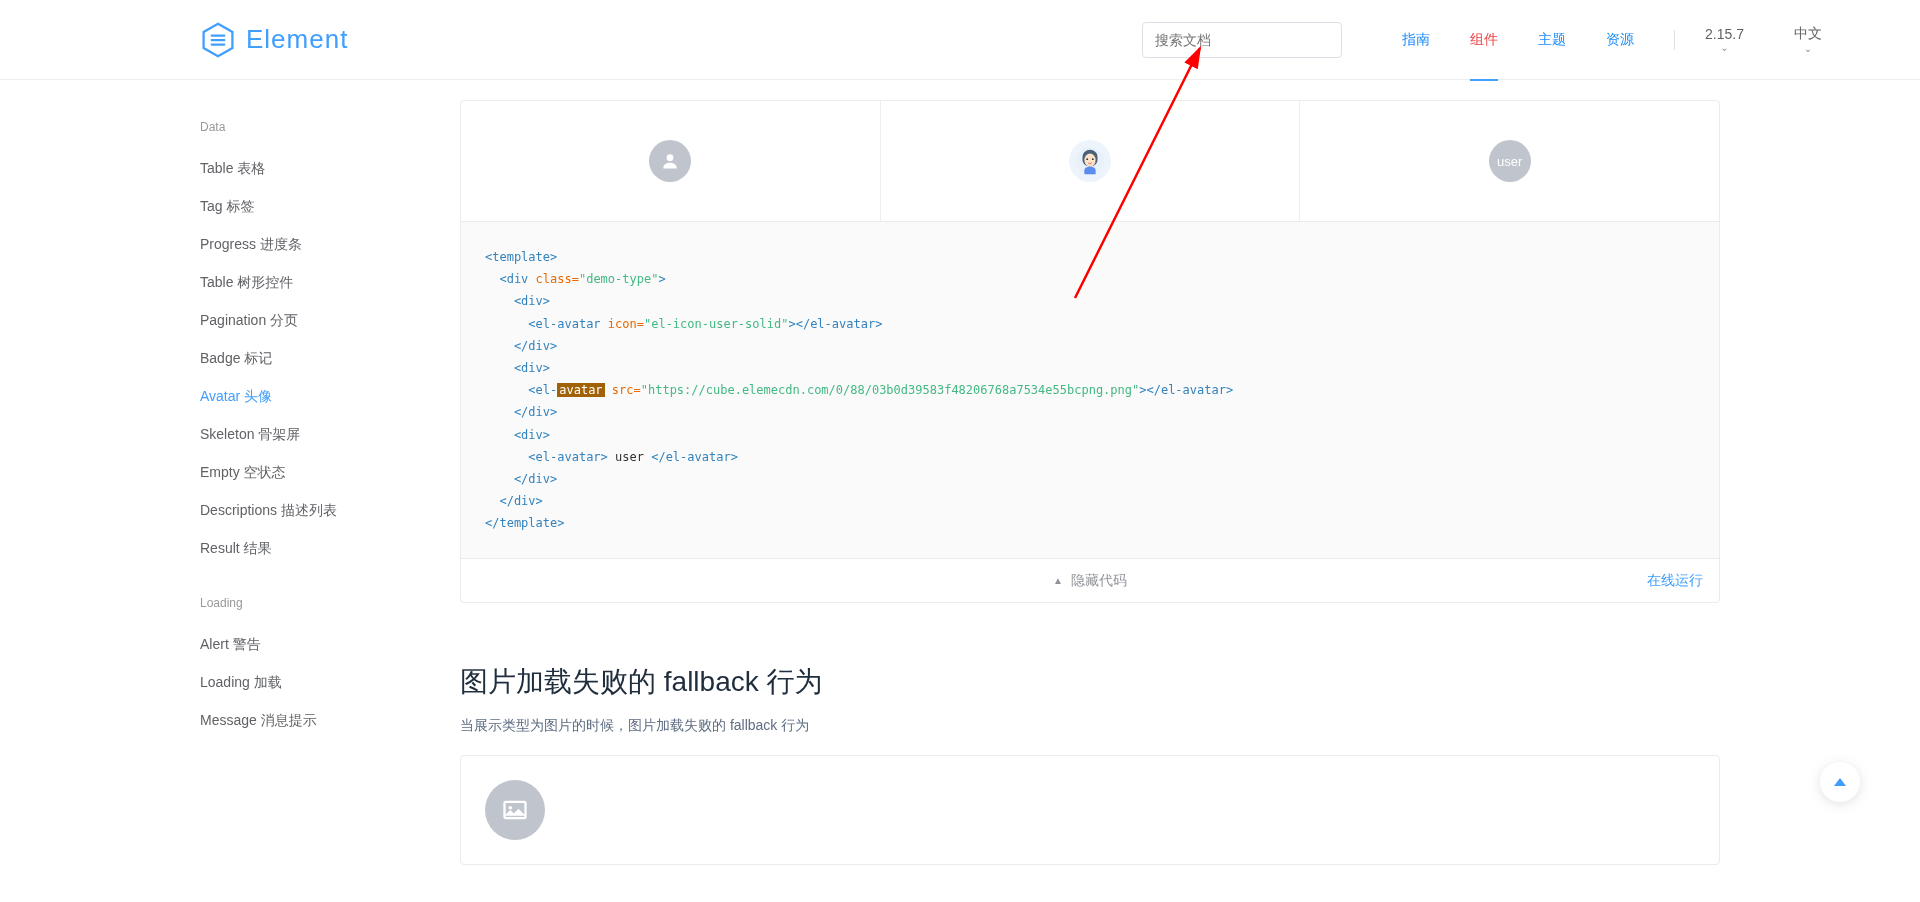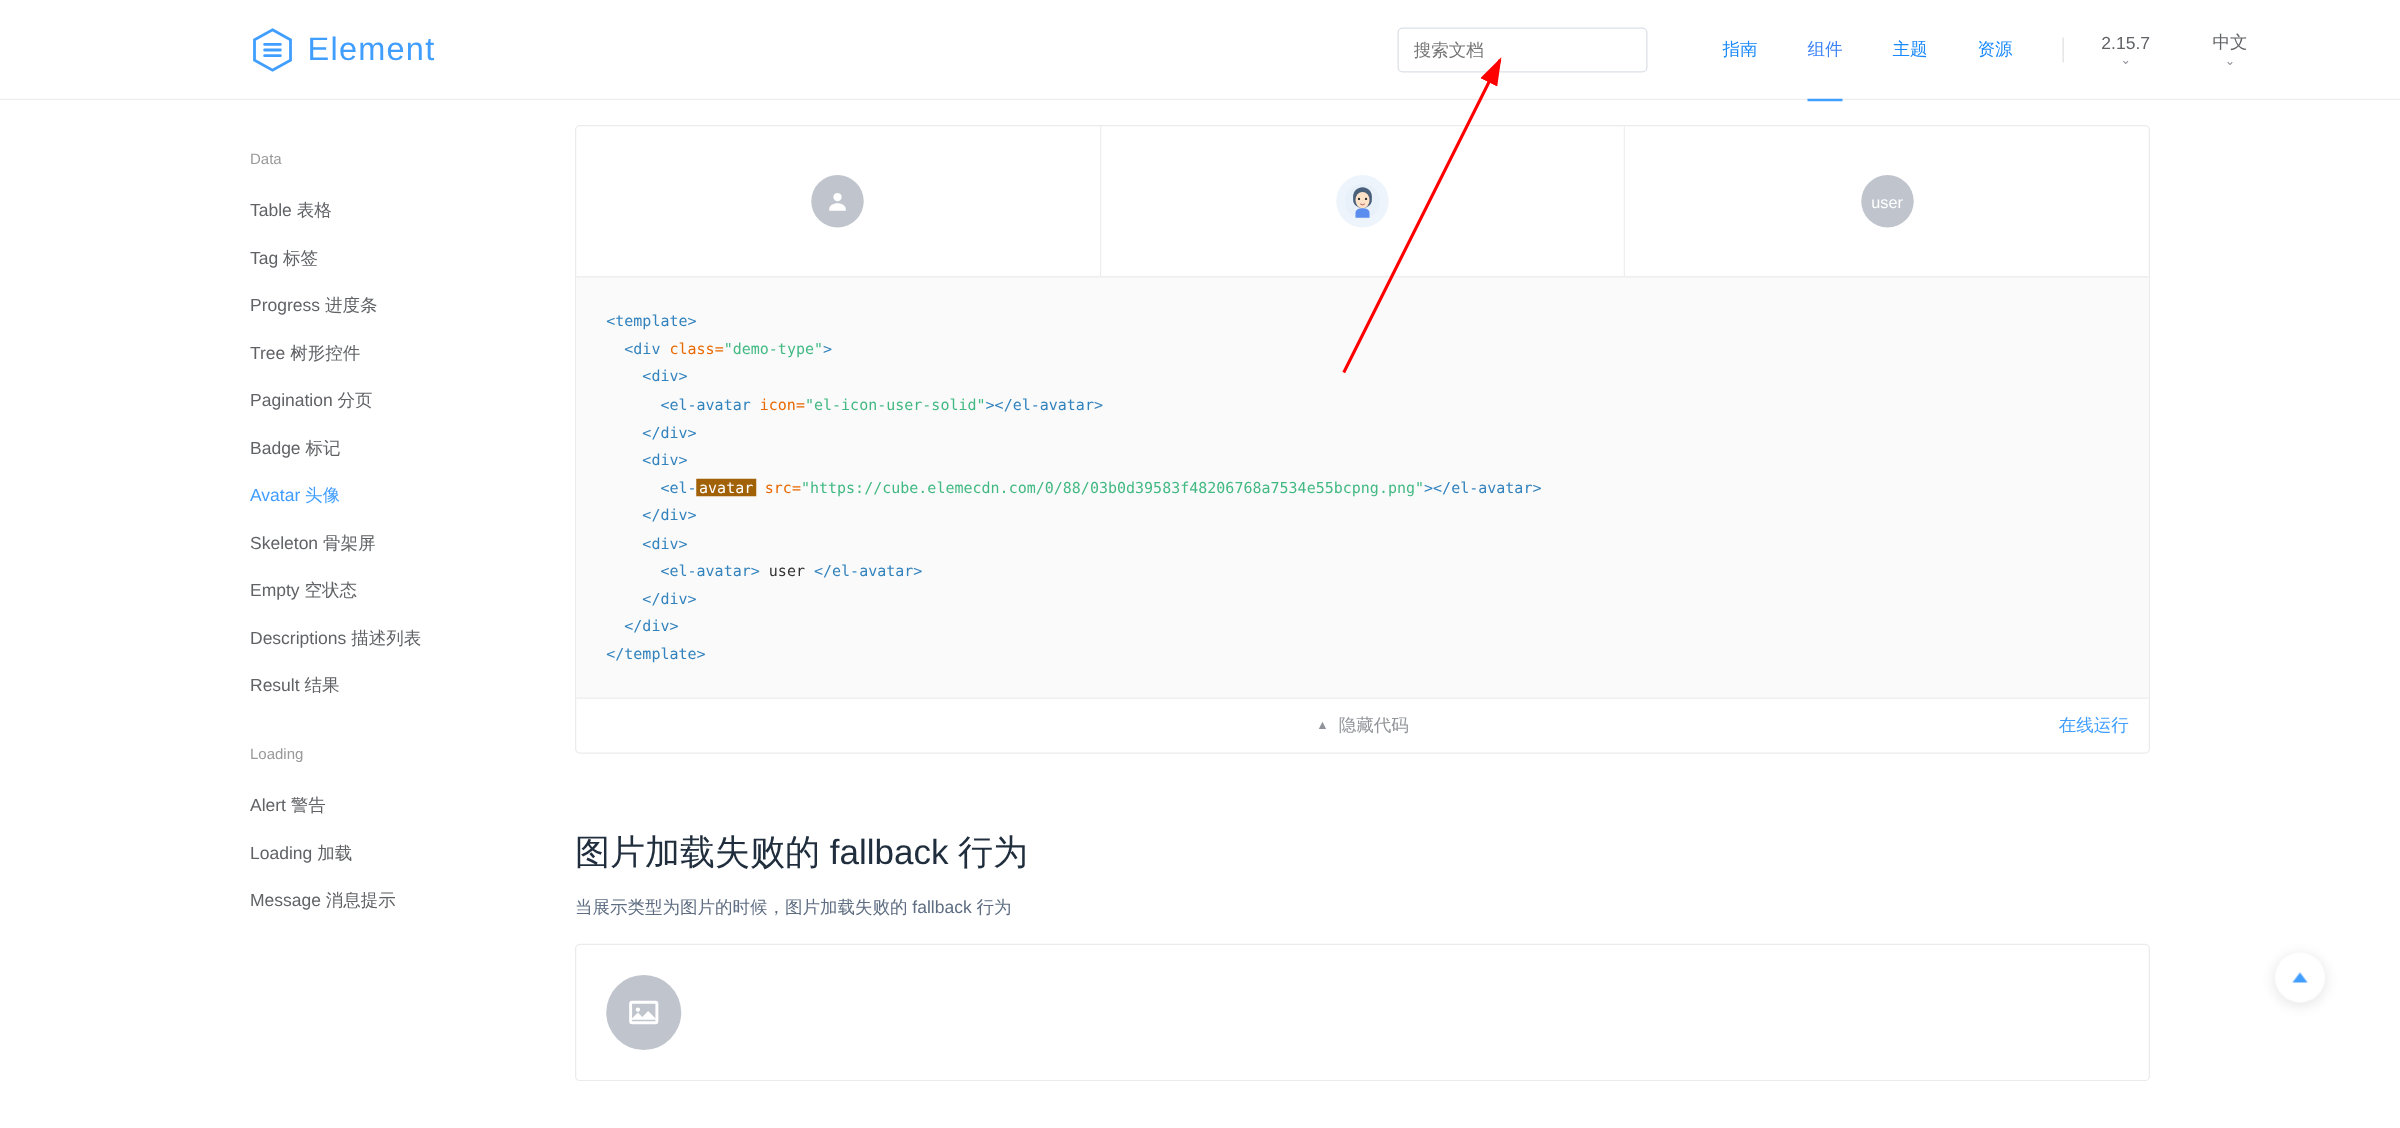--- a/index.html
+++ b/index.html
@@ -1,23 +1,23 @@
 <!DOCTYPE html>
 <html><head>
 <meta charset="utf-8">
 <style>
 * { margin: 0; padding: 0; box-sizing: border-box; }
 body { font-family: -apple-system, BlinkMacSystemFont, "Segoe UI", Helvetica, Arial, sans-serif; color: #333; background: #fff; }
-.header { height: 80px; border-bottom: 1px solid #eee; display: flex; align-items: center; padding: 0 112px 0 200px; position: relative; }
+.header { height: 80px; border-bottom: 1px solid #eee; display: flex; align-items: center; padding: 0 88px 0 200px; position: relative; }
 .logo { display: flex; align-items: center; gap: 10px; }
 .logo-text { font-size: 26px; font-weight: 500; color: #409eff; letter-spacing: 1px; }
 .header-right { margin-left: auto; display: flex; align-items: center; gap: 0; justify-content: space-between; }
 .search-box { width: 200px; height: 36px; border: 1px solid #dcdfe6; border-radius: 4px; padding: 0 12px; font-size: 14px; color: #606266; margin-right: 40px; }
 .nav-item { padding: 0 20px; font-size: 14px; color: #1989fa; cursor: pointer; height: 80px; display: flex; align-items: center; position: relative; }
-.nav-item.active { color: #3b82f6; }
+.nav-item.active { color: #ef4444; }
 .nav-item.active::after { content: ""; position: absolute; bottom: -1px; left: 20px; right: 20px; height: 2px; background: #409eff; }
 .divider-v { width: 1px; height: 20px; background: #e0e0e0; margin: 0 20px; }
 .dropdown { color: #606266; font-size: 14px; display: flex; align-items: center; gap: 0; cursor: pointer; padding: 0 10px; flex-direction: column; }
 .chevron { font-size: 10px; color: #909399; }
 .container { display: flex; padding: 0 200px; }
 .sidebar { width: 260px; padding-top: 40px; flex-shrink: 0; }
 .side-group-title { font-size: 12px; color: #999; margin-bottom: 16px; }
 .side-item { font-size: 14px; color: #606266; padding: 10px 0; cursor: pointer; }
 .side-item.active { color: #409eff; }
 .main { flex: 1; padding-top: 20px; }
@@ -79,21 +79,21 @@
     <line x1="0" y1="250" x2="125" y2="0" stroke="#ff0000" stroke-width="2.5" marker-end="url(#ah)"></line>
   </svg>
 </div>
 
 <div class="container">
   <div class="sidebar" id="sidebar">
       <div class="side-group-title">Data</div>
       <div class="side-item">Table 表格</div>
       <div class="side-item">Tag 标签</div>
       <div class="side-item">Progress 进度条</div>
-      <div class="side-item">Tree 树形控件</div>
+      <div class="side-item">Table 树形控件</div>
       <div class="side-item">Pagination 分页</div>
       <div class="side-item">Badge 标记</div>
       <div class="side-item active">Avatar 头像</div>
       <div class="side-item">Skeleton 骨架屏</div>
       <div class="side-item">Empty 空状态</div>
       <div class="side-item">Descriptions 描述列表</div>
       <div class="side-item">Result 结果</div>
       <div style="height: 28px;"></div>
       <div class="side-group-title">Loading</div>
       <div class="side-item">Alert 警告</div>

